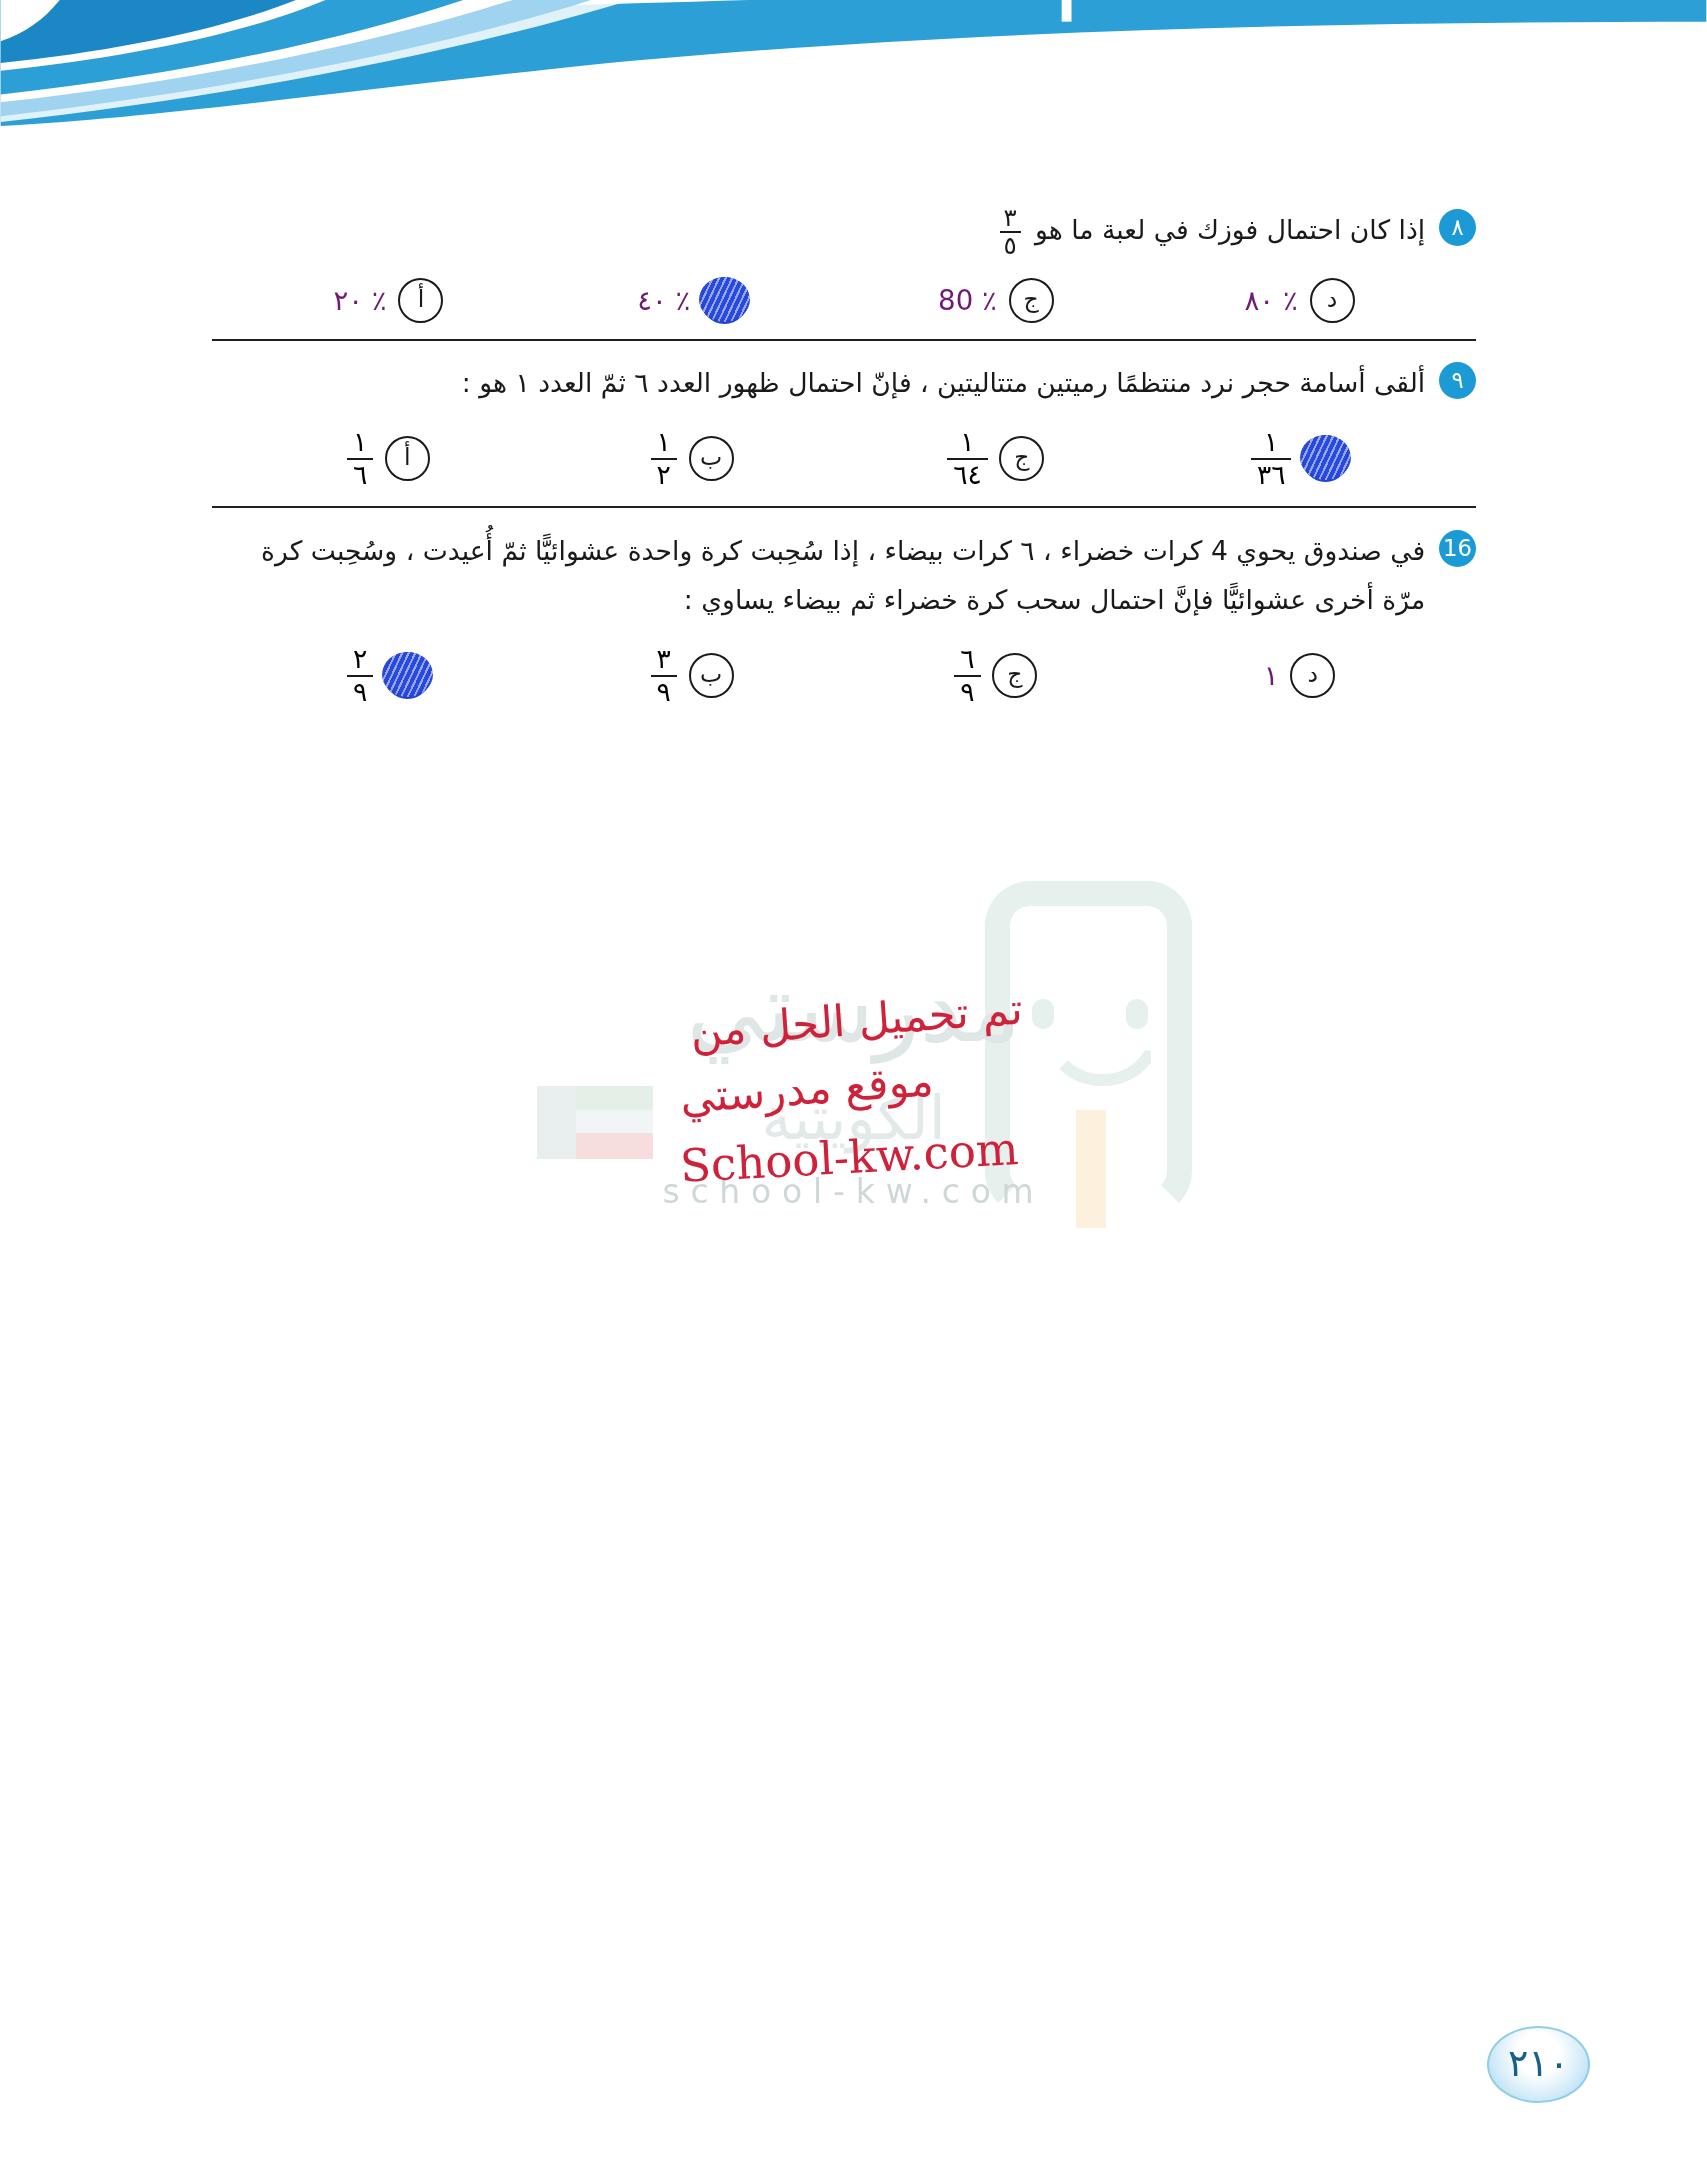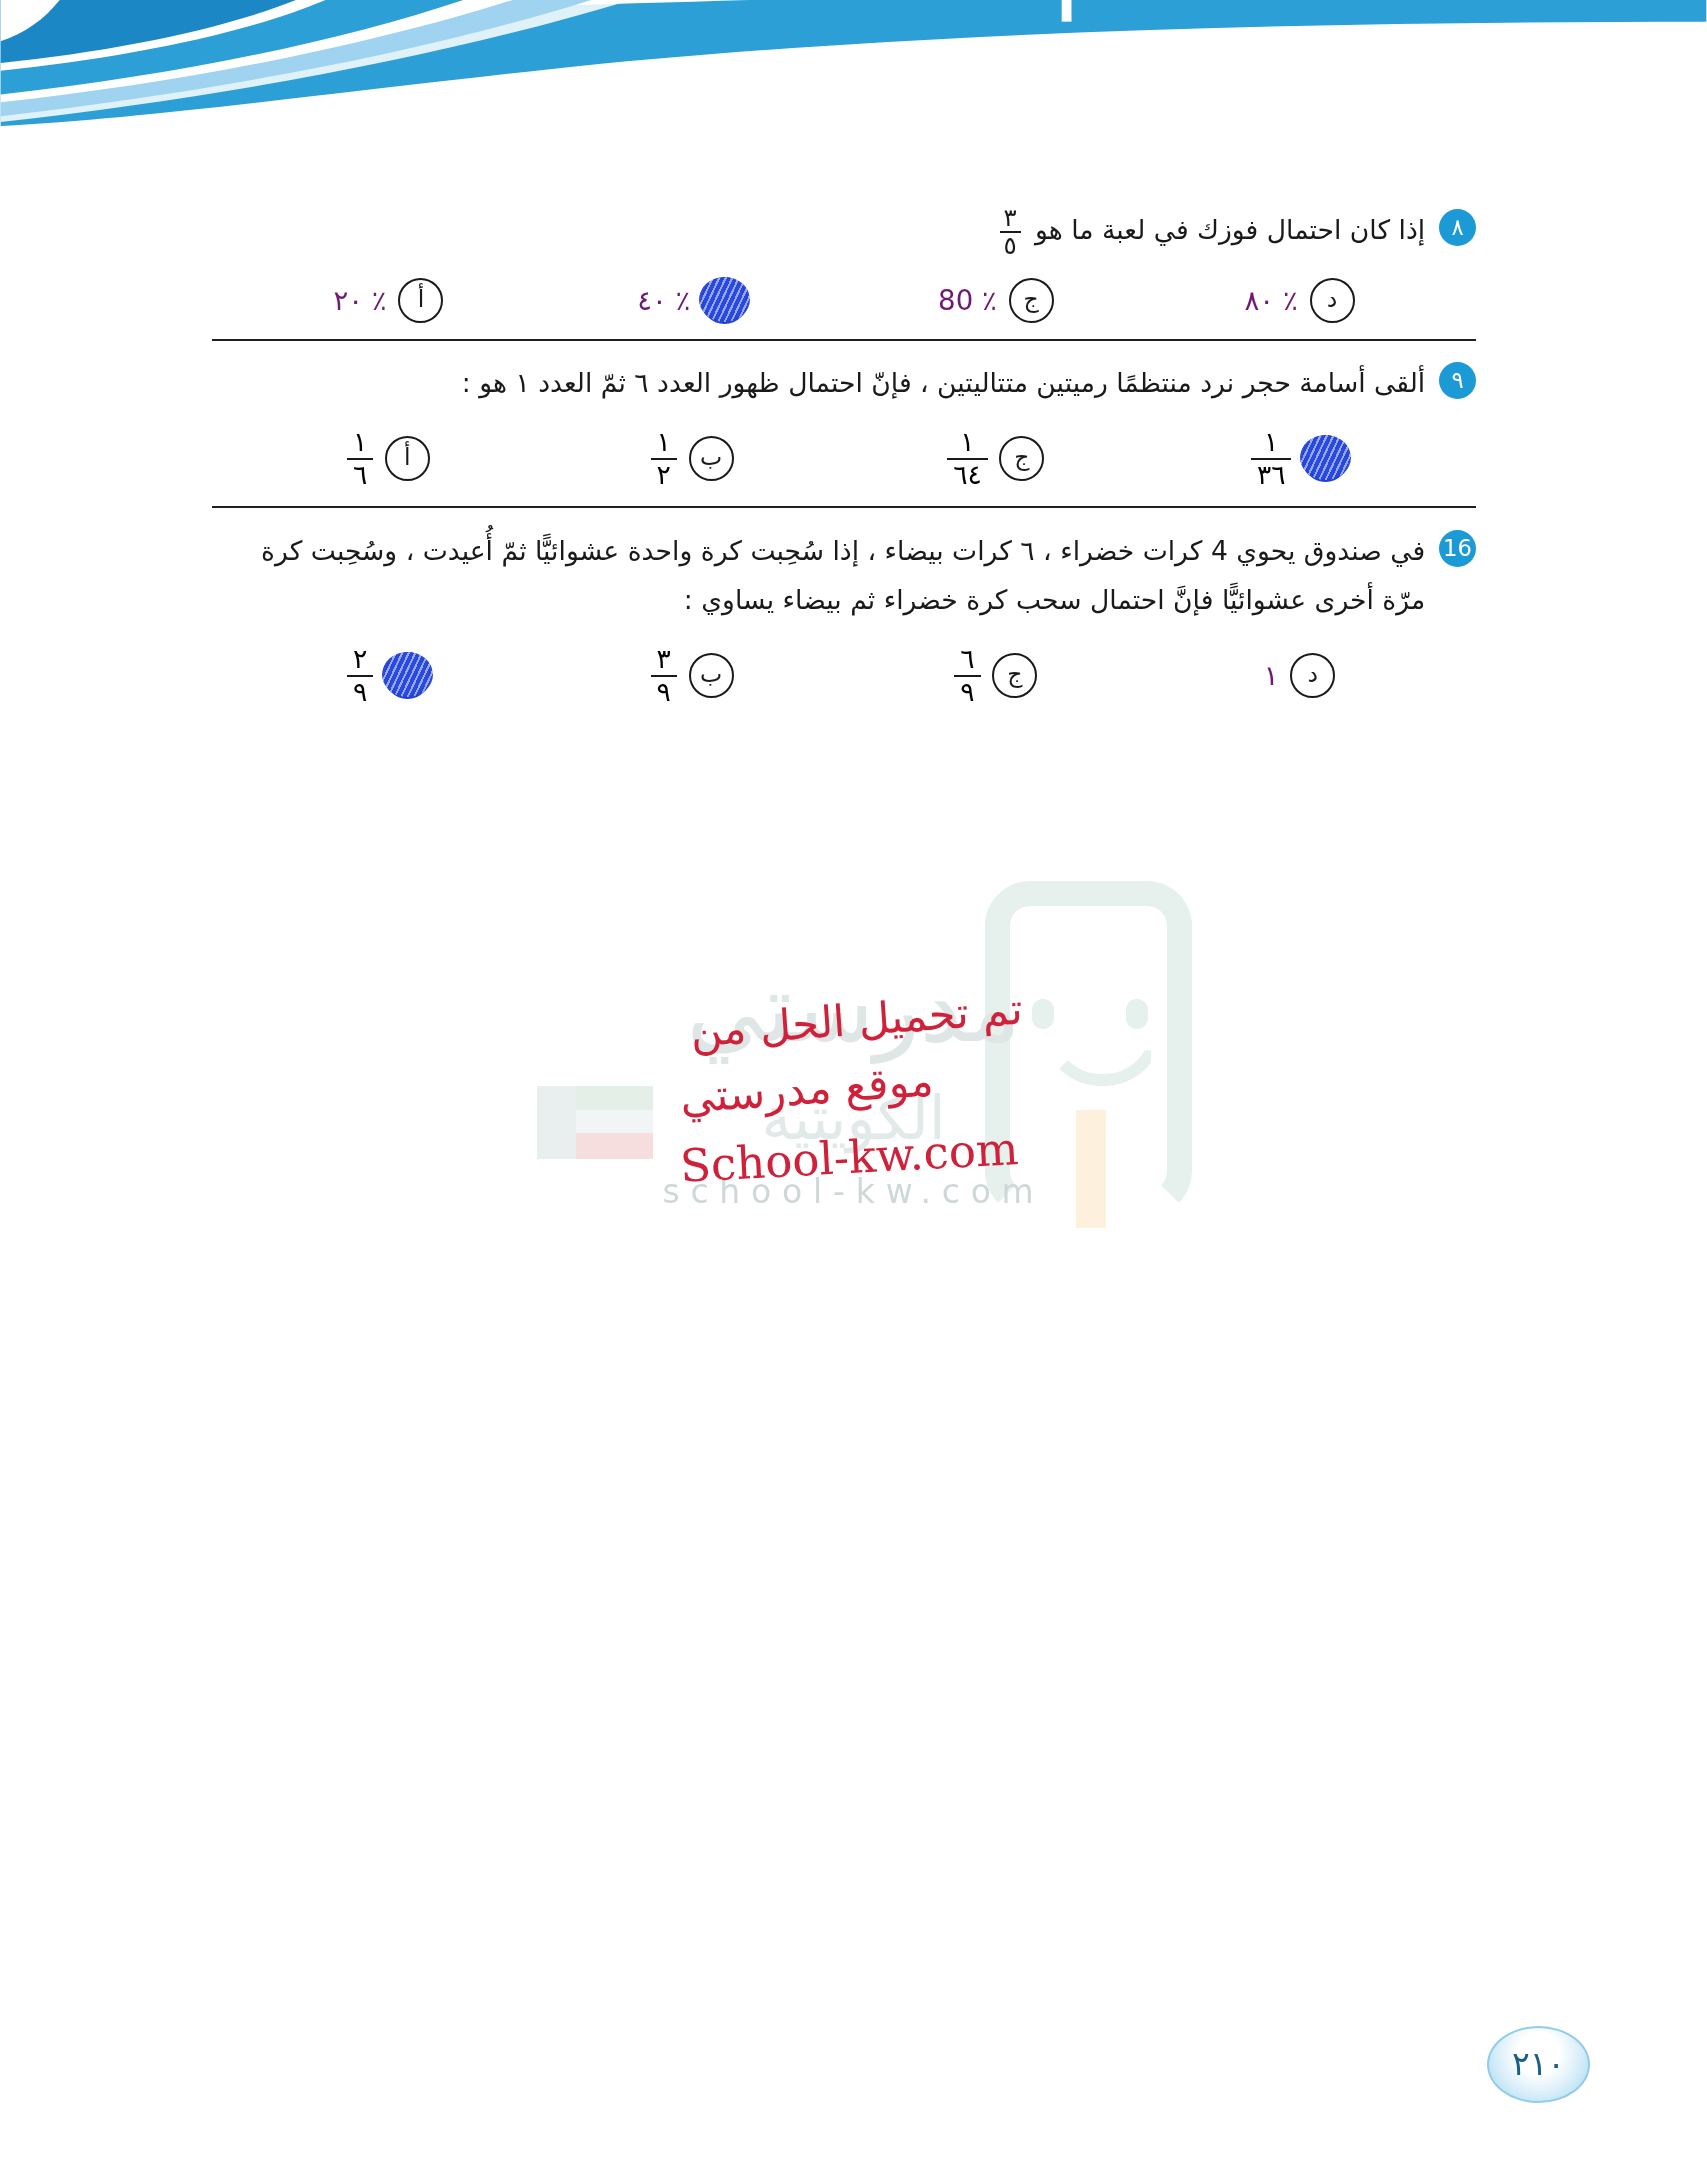--- a/index.html
+++ b/index.html
@@ -262,21 +262,21 @@
   .pagenum {
     position: absolute;
     bottom: 69px;
     left: 1487px;
     width: 99px;
     height: 73px;
     border-radius: 50%;
     background: radial-gradient(circle at 50% 35%, #ffffff 0 30%, #d9eef9 60%, #9fd5ef 100%);
     border: 2px solid #8fcde9;
     color: #1a5f86;
-    font-size: 33px;
+    font-size: 38px;
     line-height: 71px;
     text-align: center;
   }
 </style>
 </head>
 <body>
 
 <div class="banner">
   <svg width="1707" height="187" viewBox="0 0 1733 190" xmlns="http://www.w3.org/2000/svg" aria-hidden="true">
     <path d="M0,0 H1733 V22 C1300,22 900,34 560,70 C330,95 150,120 0,128 Z" fill="#2b9fd6"></path>

